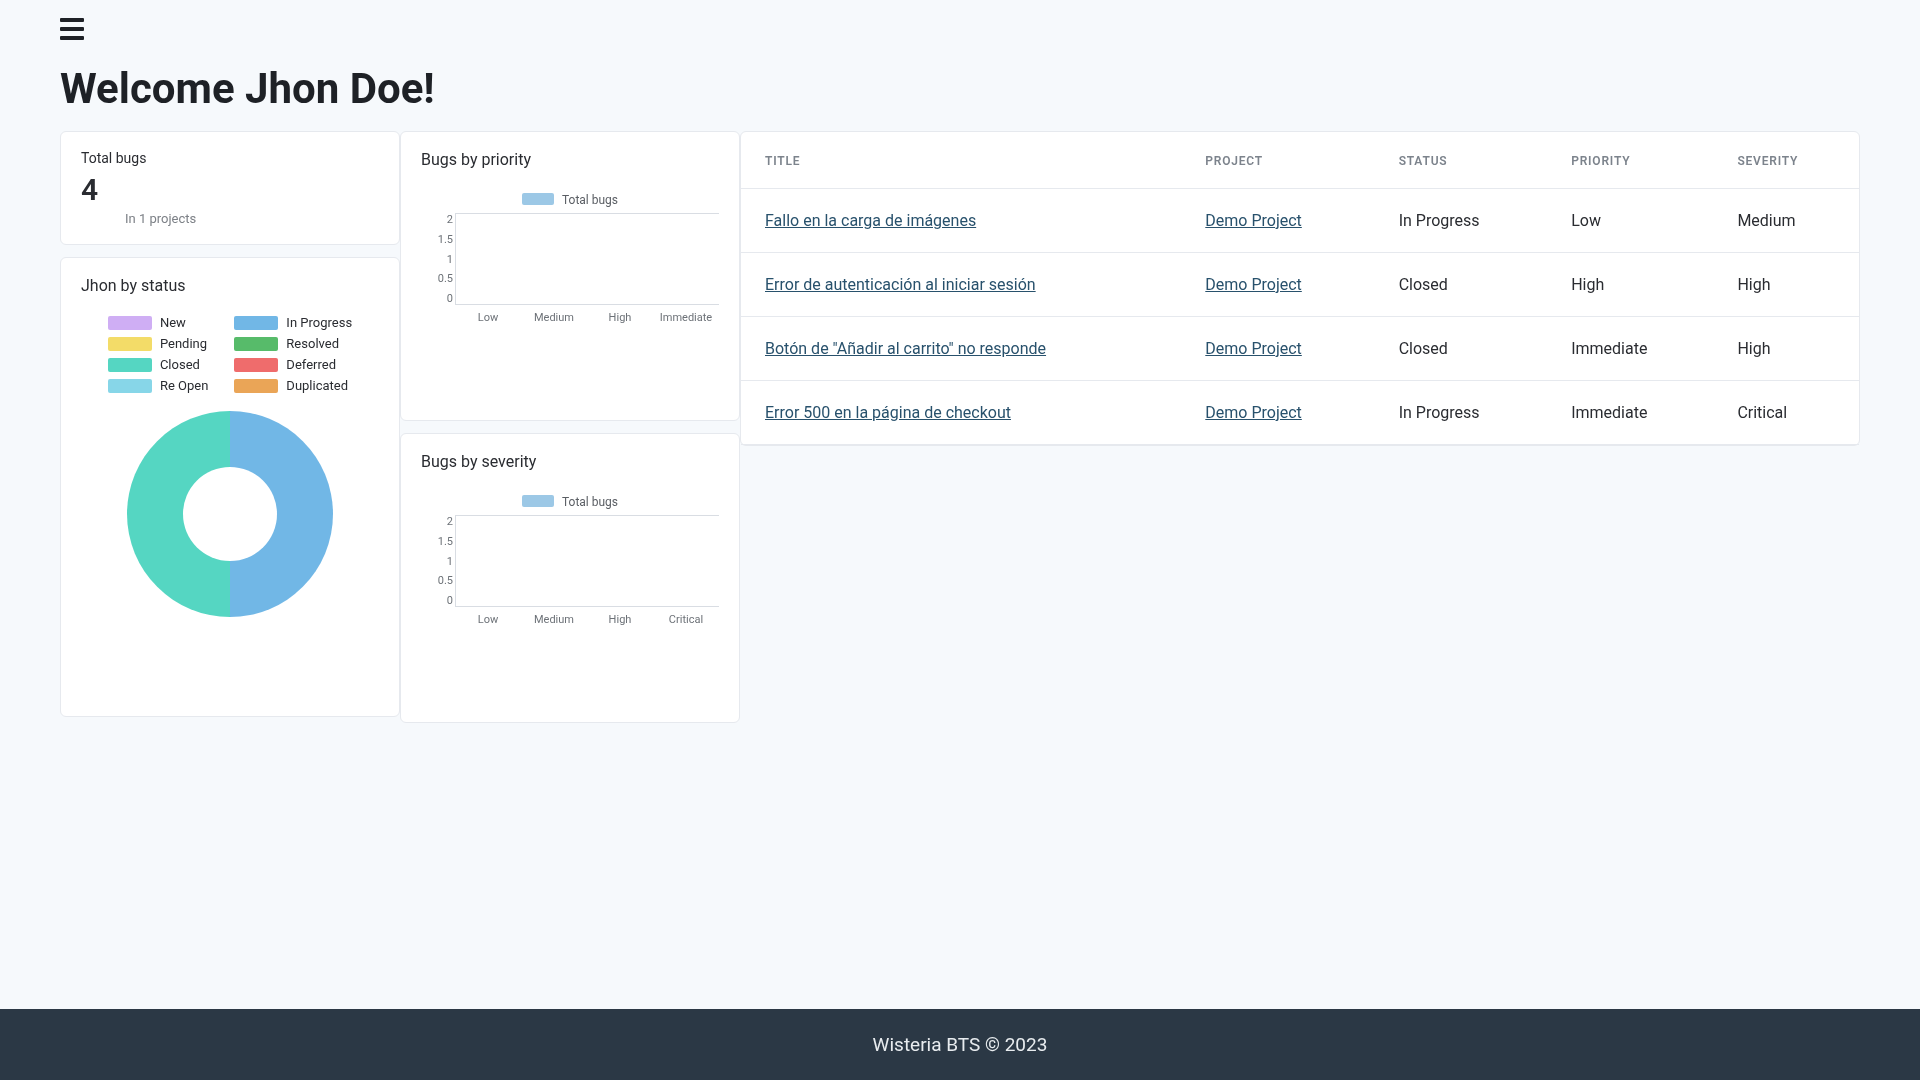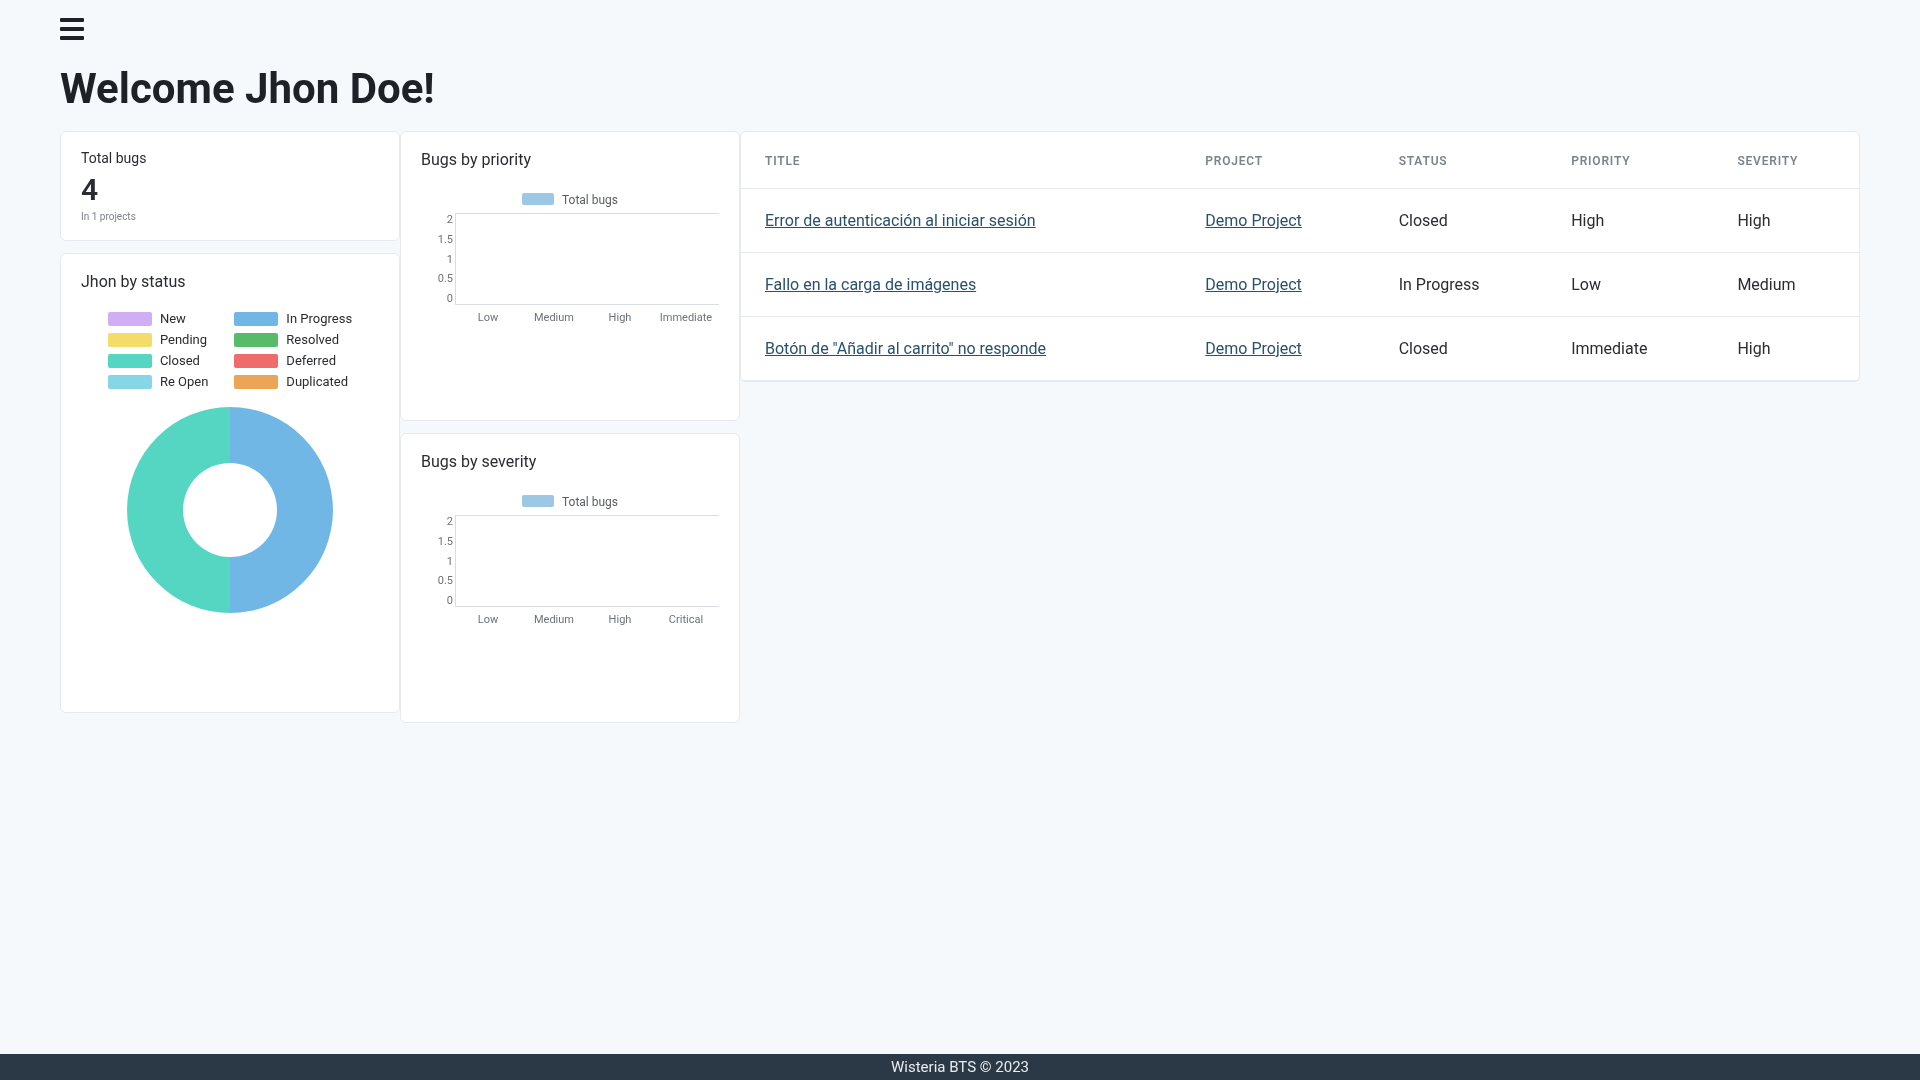--- a/index.html
+++ b/index.html
@@ -72,21 +72,21 @@
   .col-left, .col-mid { display: flex; flex-direction: column; gap: 12px; }
 
   .card {
     background: var(--card);
     border: 1px solid var(--border);
     border-radius: 6px;
     padding: 18px 20px;
   }
   .card .label { font-size: 14px; color: var(--text); }
   .card .bignum { font-size: 30px; font-weight: 600; margin: 6px 0 4px; }
-  .card .subtle { font-size: 10px; color: var(--muted); }
+  .card .subtle { font-size: 13px; color: var(--muted); margin-left: 44px; }
   .card-title { font-size: 16px; font-weight: 400; margin-bottom: 8px; }
 
   
   .status-card { min-height: 460px; }
 
   
   .legend-grid {
     display: grid;
     grid-template-columns: repeat(2, auto);
     gap: 6px 26px;
@@ -182,22 +182,22 @@
     vertical-align: middle;
   }
   td a { color: var(--link); text-decoration: underline; }
 
   footer {
     position: absolute;
     left: 0; right: 0; bottom: 0;
     background: var(--footer);
     color: #e8ecef;
     text-align: center;
-    padding: 4px 0;
-    font-size: 15px;
+    padding: 24px 0;
+    font-size: 19px;
   }
 </style>
 </head>
 <body>
 
 <div class="topbar">
   <div class="hamburger-icon">
     <span></span>
       <span></span>
       <span></span>
@@ -346,40 +346,47 @@
         <tr>
           <th>Title</th>
           <th>Project</th>
           <th>Status</th>
           <th>Priority</th>
           <th>Severity</th>
         </tr>
       </thead>
       <tbody id="bugs-tbody">
           <tr>
+            <td><a href="#">Fallo en la carga de imágenes</a></td>
+            <td><a href="#">Demo Project</a></td>
+            <td>In Progress</td>
+            <td>Low</td>
+            <td>Medium</td>
+          </tr>
+          <tr>
             <td><a href="#">Error de autenticación al iniciar sesión</a></td>
             <td><a href="#">Demo Project</a></td>
             <td>Closed</td>
             <td>High</td>
             <td>High</td>
-          </tr>
-          <tr>
-            <td><a href="#">Fallo en la carga de imágenes</a></td>
-            <td><a href="#">Demo Project</a></td>
-            <td>In Progress</td>
-            <td>Low</td>
-            <td>Medium</td>
           </tr>
           <tr>
             <td><a href="#">Botón de "Añadir al carrito" no responde</a></td>
             <td><a href="#">Demo Project</a></td>
             <td>Closed</td>
             <td>Immediate</td>
             <td>High</td>
           </tr>
+          <tr>
+            <td><a href="#">Error 500 en la página de checkout</a></td>
+            <td><a href="#">Demo Project</a></td>
+            <td>In Progress</td>
+            <td>Immediate</td>
+            <td>Critical</td>
+          </tr>
         </tbody>
     </table>
   </div>
 </div>
 
 <footer>
   <span>Wisteria BTS © 2023</span>
 </footer>
 
 </body></html>

